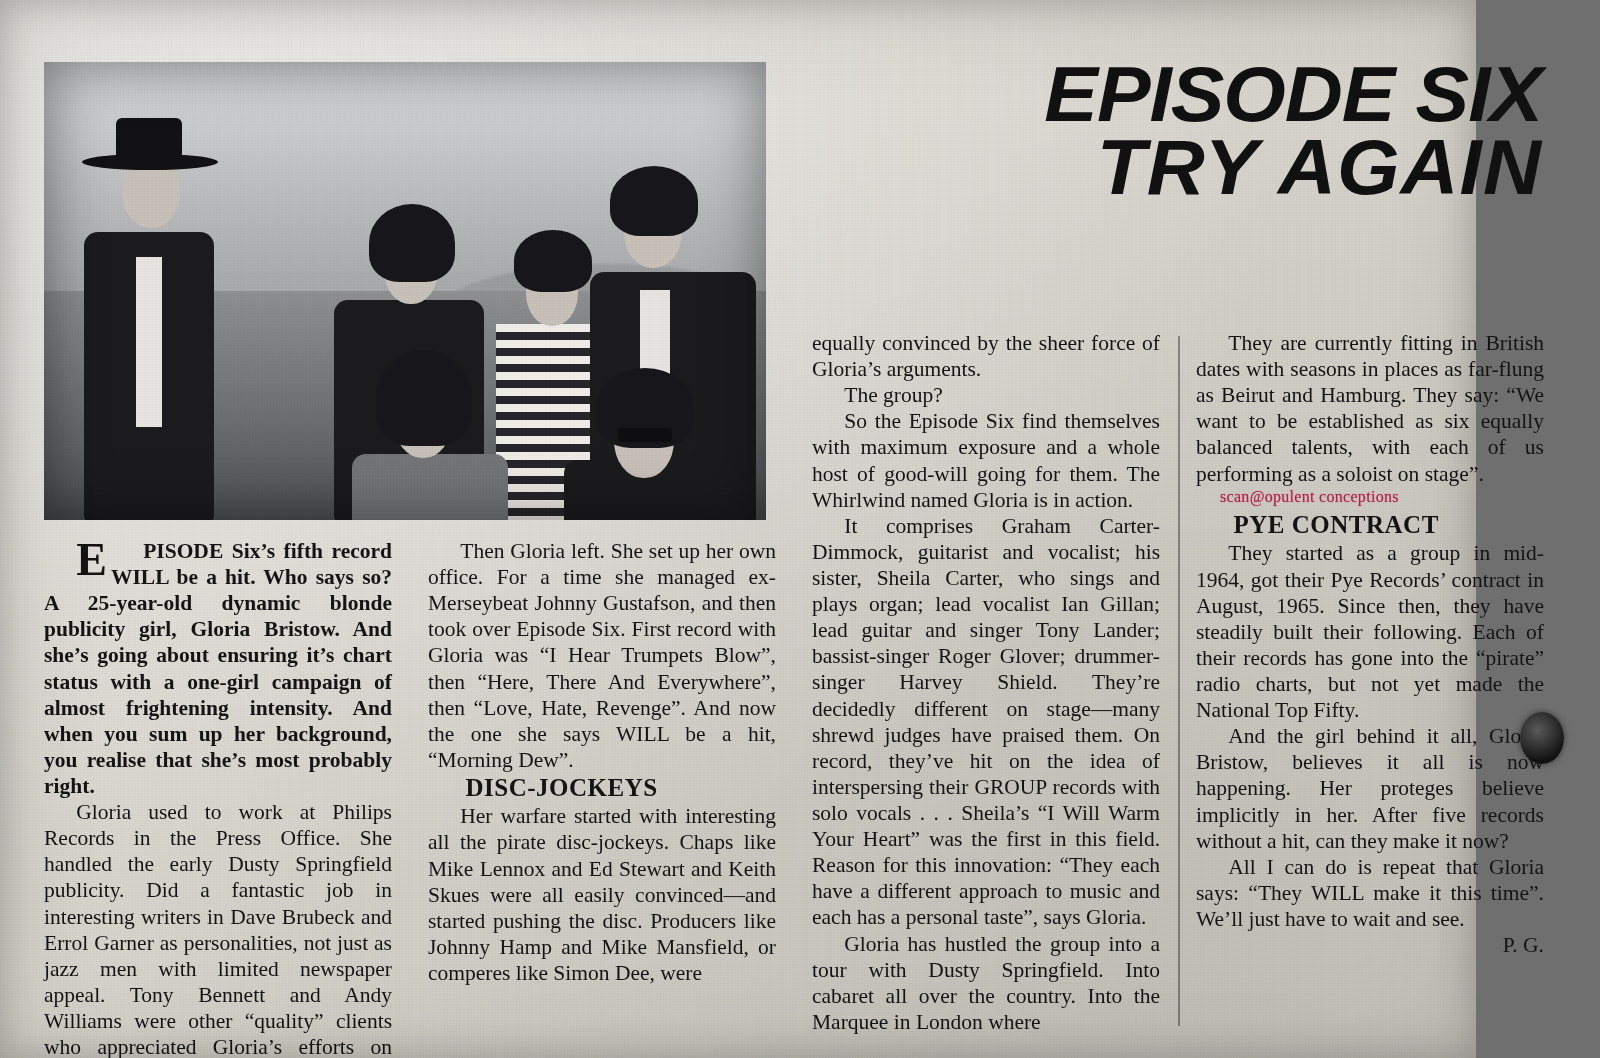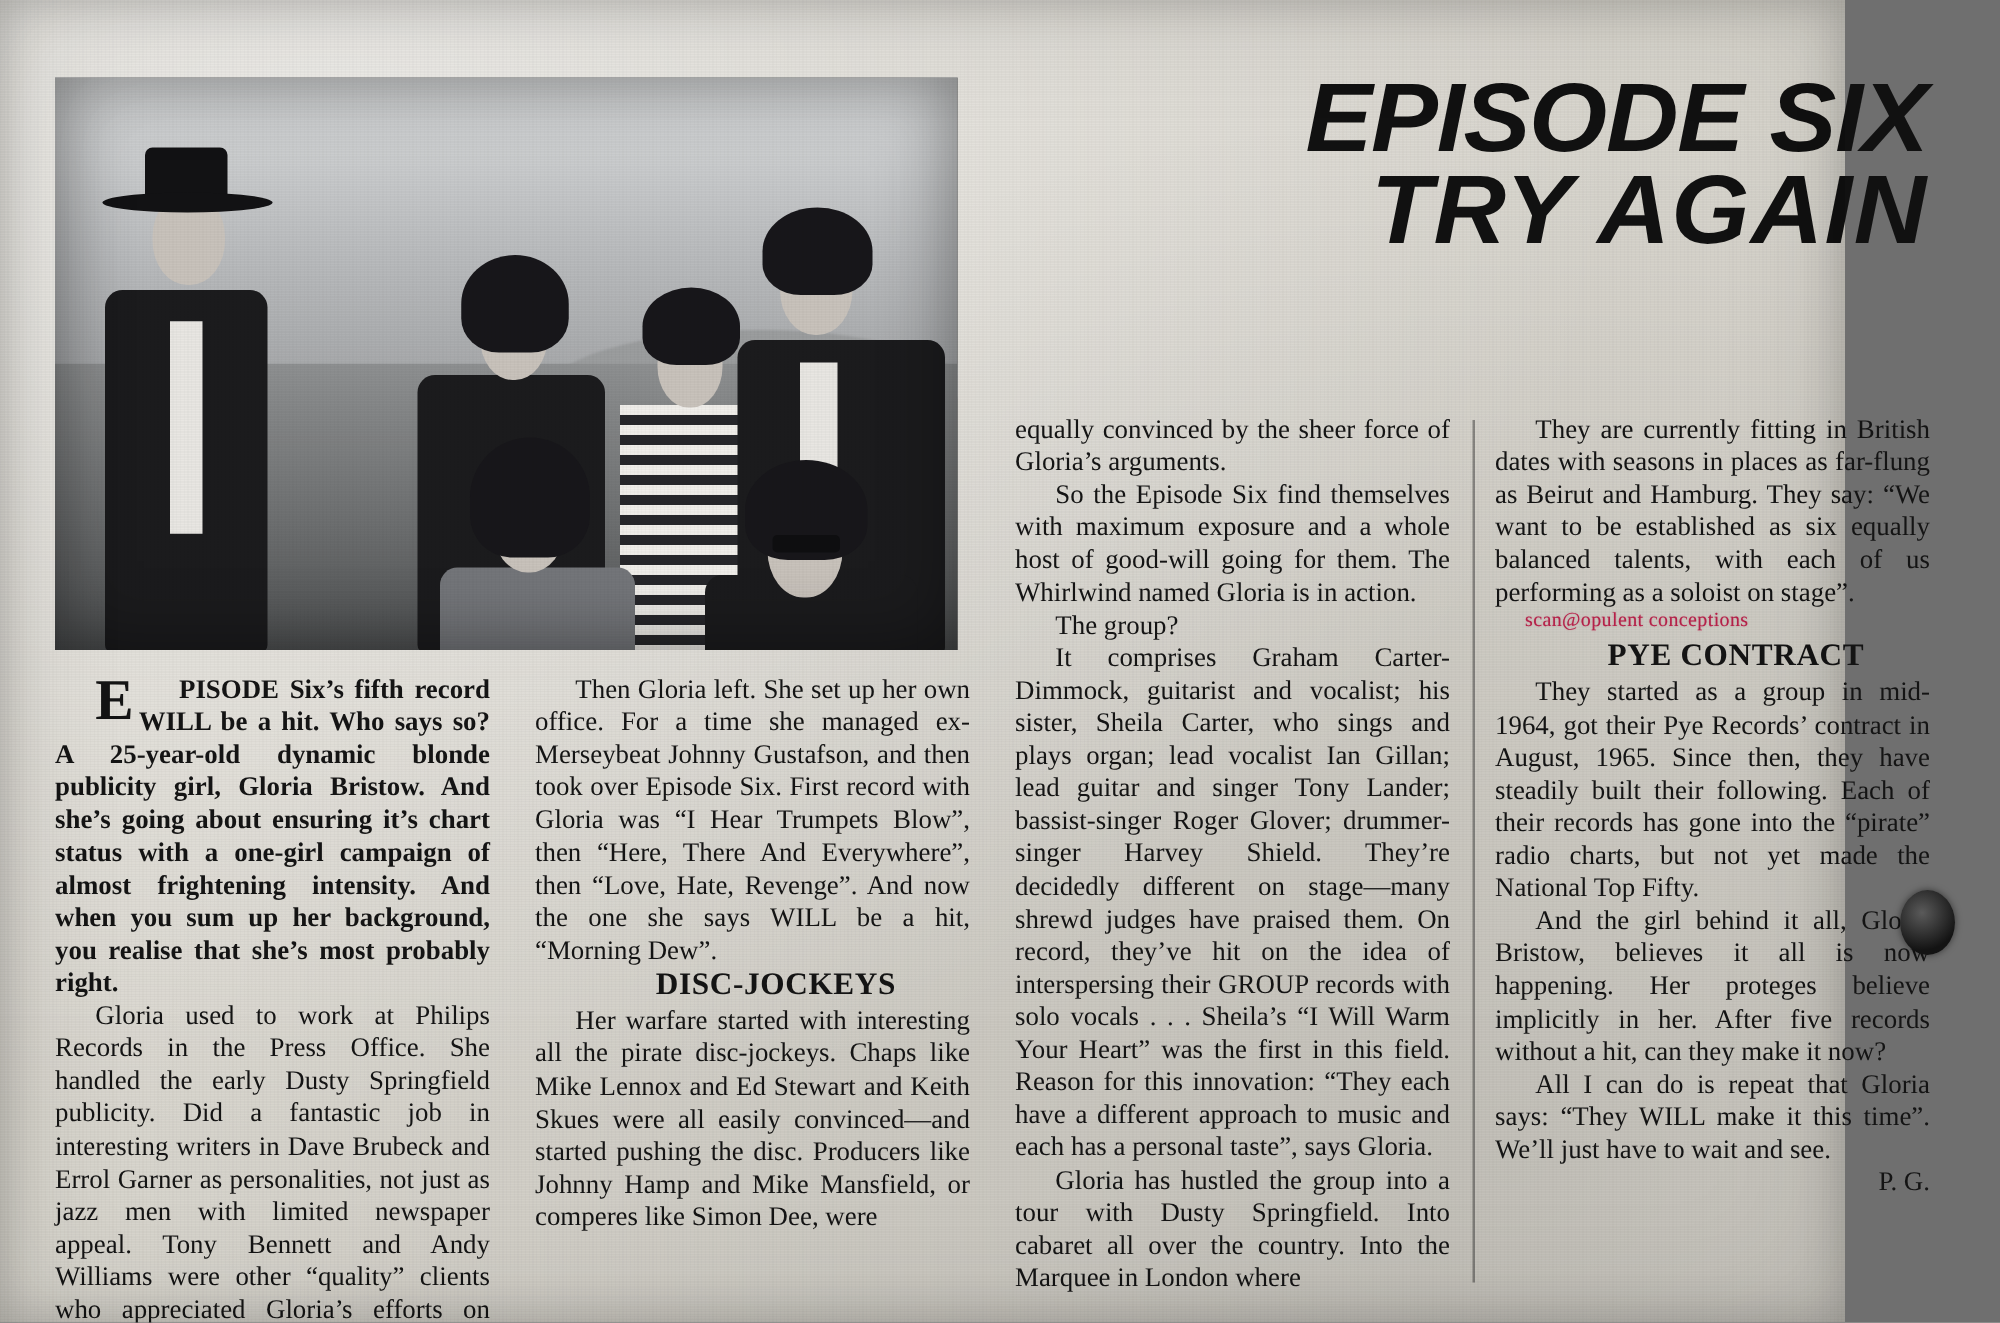--- a/index.html
+++ b/index.html
@@ -139,21 +139,20 @@
   }
   .dropcap {
     float: left;
     font-size: 46px;
     line-height: 0.8;
     font-weight: bold;
     padding: 4px 4px 0 0;
     font-family: "Liberation Serif", serif;
   }
   .subhead {
-    text-align: center;
     font-weight: bold;
     font-size: 25px;
     letter-spacing: 0.5px;
     margin: 14px 0 8px 0;
     text-indent: 0;
     font-family: "Liberation Serif", serif;
   }
   .subhead.tight { margin-top: 4px; }
   .signoff { text-align: right; text-indent: 0; }
   .watermark {
@@ -244,22 +243,22 @@
     </div>
 
     <div class="col col2">
       <p>Then Gloria left. She set up her own office. For a time she managed ex-Merseybeat Johnny Gustafson, and then took over Episode Six. First record with Gloria was “I Hear Trumpets Blow”, then “Here, There And Everywhere”, then “Love, Hate, Revenge”. And now the one she says WILL be a hit, “Morning Dew”.</p>
       <p class="subhead">DISC-JOCKEYS</p>
       <p>Her warfare started with interesting all the pirate disc-jockeys. Chaps like Mike Lennox and Ed Stewart and Keith Skues were all easily convinced—and started pushing the disc. Producers like Johnny Hamp and Mike Mansfield, or comperes like Simon Dee, were</p>
     </div>
 
     <div class="col col3">
       <p class="noindent">equally convinced by the sheer force of Gloria’s arguments.</p>
+      <p>The group?</p>
       <p>So the Episode Six find themselves with maximum exposure and a whole host of good-will going for them. The Whirlwind named Gloria is in action.</p>
-      <p>The group?</p>
       <p>It comprises Graham Carter-Dimmock, guitarist and vocalist; his sister, Sheila Carter, who sings and plays organ; lead vocalist Ian Gillan; lead guitar and singer Tony Lander; bassist-singer Roger Glover; drummer-singer Harvey Shield. They’re decidedly different on stage—many shrewd judges have praised them. On record, they’ve hit on the idea of interspersing their GROUP records with solo vocals . . . Sheila’s “I Will Warm Your Heart” was the first in this field. Reason for this innovation: “They each have a different approach to music and each has a personal taste”, says Gloria.</p>
       <p>Gloria has hustled the group into a tour with Dusty Springfield. Into cabaret all over the country. Into the Marquee in London where</p>
     </div>
 
     <div class="col col4">
       <p>They are currently fitting in British dates with seasons in places as far-flung as Beirut and Hamburg. They say: “We want to be established as six equally balanced talents, with each of us performing as a soloist on stage”.</p>
       <p class="watermark">scan@opulent conceptions</p>
       <p class="subhead tight">PYE CONTRACT</p>
       <p>They started as a group in mid-1964, got their Pye Records’ contract in August, 1965. Since then, they have steadily built their following. Each of their records has gone into the “pirate” radio charts, but not yet made the National Top Fifty.</p>
       <p>And the girl behind it all, Gloria Bristow, believes it all is now happening. Her proteges believe implicitly in her. After five records without a hit, can they make it now?</p>

